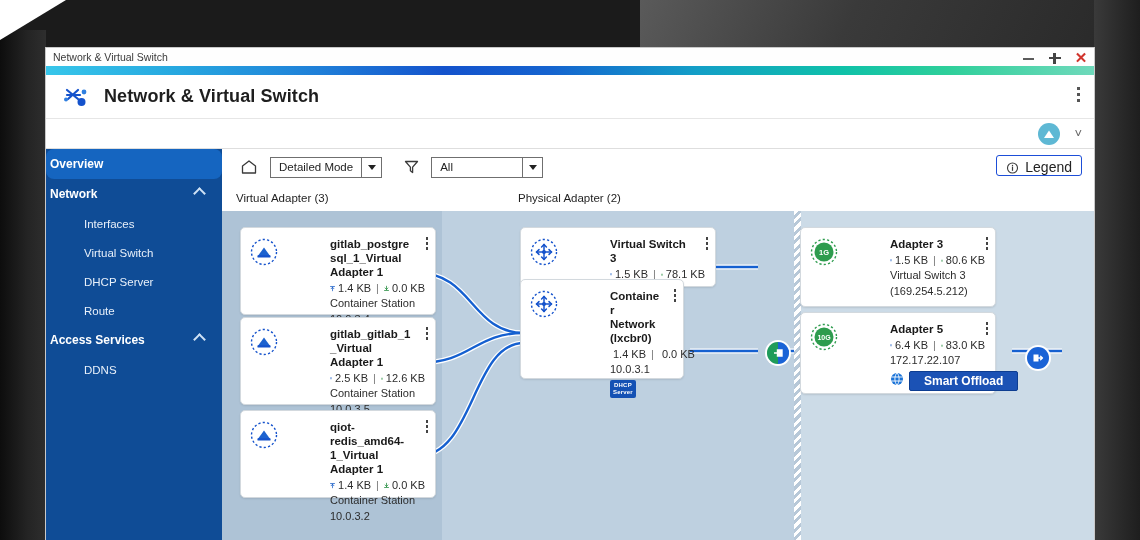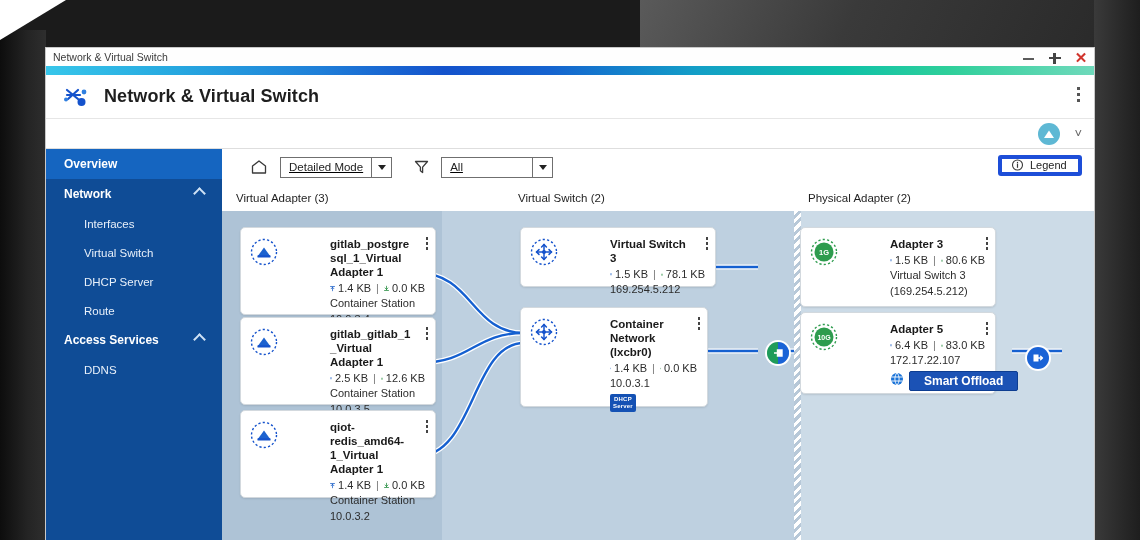--- a/index.html
+++ b/index.html
@@ -120,21 +120,21 @@
 
   #sidebar {
     width: 176px; flex: 0 0 176px; height: 100%;
     background: #0f4c96;
     padding-top: 0;
     overflow: hidden;
   }
   .nav-item {
     height: 30px; display: flex; align-items: center;
     color: #ffffff; font-size: 12px; font-weight: bold;
-    padding-left: 18px; position: relative;
+    padding-left: 4px; position: relative; border-radius: 8px;
   }
   .nav-item.selected { background: #1565c0; }
   .nav-item .chev {
     position: absolute; right: 18px; top: 10px;
     width: 9px; height: 9px;
     border-left: 2px solid #cfe2f5; border-top: 2px solid #cfe2f5;
     transform: rotate(45deg);
   }
   .nav-sub {
     height: 29px; display: flex; align-items: center;
@@ -143,23 +143,22 @@
   }
 
   #content {
     flex: 1 1 auto; height: 100%; background: #ffffff;
     display: flex; flex-direction: column; position: relative;
   }
 
   
   #toolbar {
     height: 36px; display: flex; align-items: center;
-    padding-left: 28px; gap: 12px; position: relative;
+    padding-left: 18px; gap: 12px; position: relative;
     background: #ffffff;
-    text-decoration: underline;
   }
   .home-icon { width: 18px; height: 16px; }
   .select-box {
     height: 21px; border: 1px solid #6f6f6f; background: #fff;
     display: flex; align-items: stretch; font-size: 11.5px;
   }
   .select-box .sel-val {
     display: flex; align-items: center; padding: 0 8px;
     color: #232323; white-space: nowrap;
   }
@@ -172,23 +171,23 @@
     border-right: 4px solid transparent; border-top: 5px solid #222;
     display: block;
   }
   .filter-icon { width: 15px; height: 16px; margin-left: 10px; }
   #filter-select { width: 112px; }
   #filter-select .sel-val { flex: 1; }
 
   #legend-btn {
     position: absolute; right: 12px; top: 6px;
     height: 21px; min-width: 84px; padding: 0 9px;
-    border: 4px solid #1d4ed8; border-radius: 3px; background: #fff;
-    display: flex; align-items: flex-start; gap: 6px;
-    font-size: 11px; color: #232323;
+    border: 1px solid #1d4ed8; border-radius: 3px; background: #fff;
+    display: flex; align-items: flex-end; gap: 6px;
+    font-size: 14px; color: #232323;
   }
   .info-icon { width: 13px; height: 13px; }
 
   
   #col-headers {
     height: 26px; display: flex; background: #ffffff;
     font-size: 11.5px; color: #1f1f1f;
   }
   .col-head { display: flex; align-items: center; padding-left: 14px; }
   .col-a { width: 282px; align-items: center; }
@@ -380,23 +379,20 @@
               </svg>
             </span>
             <span>Legend</span>
           </div>
         </div>
 
         <div id="col-headers">
           <div class="col-head col-a">
             <span>Virtual Adapter (3)</span>
           </div>
-          <div class="col-head col-b">
-            <span>Virtual Switch (2)</span>
-          </div>
           <div class="col-head col-c">
             <span>Physical Adapter (2)</span>
           </div>
         </div>
 
         <div id="canvas">
           <div class="band band-a"></div>
           <div class="band band-b"></div>
           <div class="band band-c"></div>
           <div class="band-divider"></div>
@@ -545,21 +541,21 @@
               </div>
               <div class="card-line">169.254.5.212</div>
             </div>
             <div class="card-kebab">
                 <i></i>
                 <i></i>
                 <i></i>
               </div>
           </div>
 
-          <div class="node-card" style="left:298px; top:96px; width:188px; height:100px;">
+          <div class="node-card" style="left:298px; top:68px; width:164px; height:100px;">
             <div class="card-icon">
               <svg width="28" height="28" viewBox="0 0 28 28">
                 <circle cx="14" cy="14" r="12.5" fill="none" stroke="#1452cc" stroke-width="1.4" stroke-dasharray="2.2 2.2"></circle>
                 <g stroke="#1452cc" stroke-width="1.5" fill="none" stroke-linecap="round">
                   <path d="M14 6.5 L14 21.5"></path>
                     <path d="M6.5 14 L21.5 14"></path>
                   <path d="M14 6.5 L11.6 9 M14 6.5 L16.4 9"></path>
                   <path d="M14 21.5 L11.6 19 M14 21.5 L16.4 19"></path>
                   <path d="M6.5 14 L9 11.6 M6.5 14 L9 16.4"></path>
                   <path d="M21.5 14 L19 11.6 M21.5 14 L19 16.4"></path>

